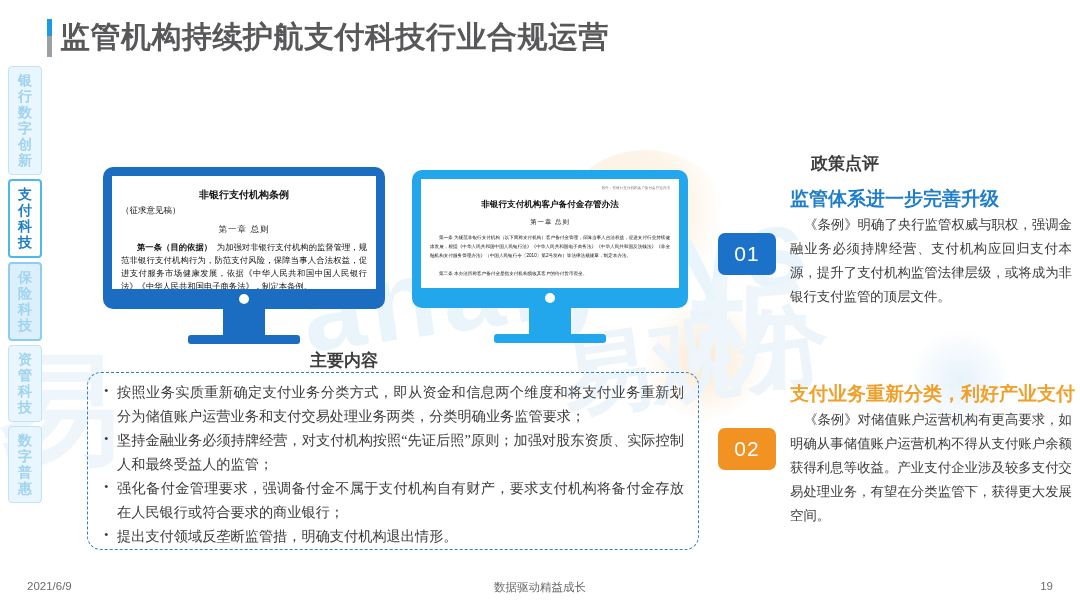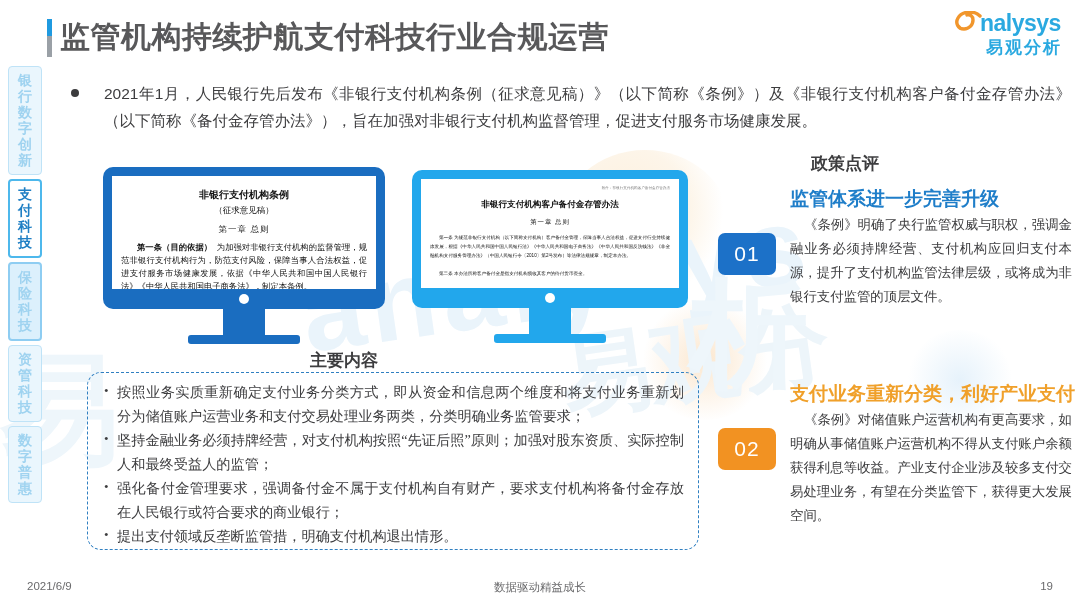--- a/index.html
+++ b/index.html
@@ -149,21 +149,21 @@
   #monitor1 .mon-base { background: #1a6dc0; }
 
   
   #monitor2 { left: 412px; top: 170px; width: 276px; }
   #monitor2 .mon-body { background: #22a7ec; height: 138px; }
   #monitor2 .mon-neck { background: #22a7ec; }
   #monitor2 .mon-base { background: #22a7ec; }
 
   
   .d1-title { text-align:center; font-size: 10px; font-weight: bold; color:#111; margin-top: 5px;}
-  .d1-sub   { text-align:center; font-size: 8.5px; color:#111; margin-top: 3px;}
+  .d1-sub   { text-align:left; font-size: 8.5px; color:#111; margin-top: 3px;}
   .d1-chap  { text-align:center; font-size: 8.5px; color:#111; margin-top: 7px; letter-spacing:1px;}
   .d1-body  { font-size: 8.3px; color:#111; line-height: 13px; margin-top: 5px; text-align: justify; text-indent: 16px;}
   .d1-body b { font-weight: bold; }
 
   
   .d2-head  { text-align:right; font-size: 3.6px; color:#777; }
   .d2-title { text-align:center; font-size: 8.6px; font-weight:bold; color:#111; margin-top: 9px;}
   .d2-chap  { text-align:center; font-size: 6.4px; color:#111; margin-top: 7px; letter-spacing:1px;}
   .d2-body  { font-size: 4.6px; color:#111; line-height: 9px; margin-top: 6px; text-align: justify; text-indent: 9px;}
   .d2-body2 { font-size: 4.6px; color:#111; line-height: 9px; margin-top: 9px; text-indent: 9px;}
@@ -242,31 +242,20 @@
   <div class="blob blob2"></div>
   <div class="blob blob3"></div>
   <div class="wm wm-a">analysys</div>
   <div class="wm wm-b">易观分</div>
   <div class="wm wm-c">析</div>
   <div class="wm wm-d">易</div>
 
   <div class="title-bar"></div>
   <div class="page-title">监管机构持续护航支付科技行业合规运营</div>
 
-  <div class="logo">
-    <div class="logo-row1">
-      <span class="logo-swoosh">
-        <svg width="28" height="26" viewBox="0 0 28 26" aria-hidden="true">
-          <path d="M25 5 C19 -1 7 0 3 7 C0 12 3 18 9 18 C14 18 18 14 18 9 C18 5 15 3 12 4" fill="none" stroke="#f1962c" stroke-width="3.4" stroke-linecap="round"></path>
-        </svg>
-      </span>
-      <span class="logo-word">nalysys</span>
-    </div>
-    <div class="logo-cn">易观分析</div>
-  </div>
 
   <div class="sidebar">
     <div class="vtab inactive">
       <span>银</span>
       <span>行</span>
       <span>数</span>
       <span>字</span>
       <span>创</span>
       <span>新</span>
     </div>
@@ -289,24 +278,20 @@
       <span>技</span>
     </div>
     <div class="vtab inactive">
       <span>数</span>
       <span>字</span>
       <span>普</span>
       <span>惠</span>
     </div>
   </div>
 
-  <div class="bullet-wrap">
-    <div class="bullet-dot"></div>
-    <div class="bullet-text">2021年1月，人民银行先后发布《非银行支付机构条例（征求意见稿）》（以下简称《条例》）及《非银行支付机构客户备付金存管办法》（以下简称《备付金存管办法》），旨在加强对非银行支付机构监督管理，促进支付服务市场健康发展。</div>
-  </div>
 
   <div class="monitor" id="monitor1">
     <div class="mon-body">
       <div class="mon-screen">
         <div class="d1-title">非银行支付机构条例</div>
         <div class="d1-sub">（征求意见稿）</div>
         <div class="d1-chap">第一章  总则</div>
         <div class="d1-body"><b>第一条（目的依据）</b>&nbsp;&nbsp;<span>为加强对非银行支付机构的监督管理，规范非银行支付机构行为，防范支付风险，保障当事人合法权益，促进支付服务市场健康发展，依据《中华人民共和国中国人民银行法》《中华人民共和国电子商务法》，制定本条例。</span></div>
       </div>
       <div class="mon-dot"></div>

